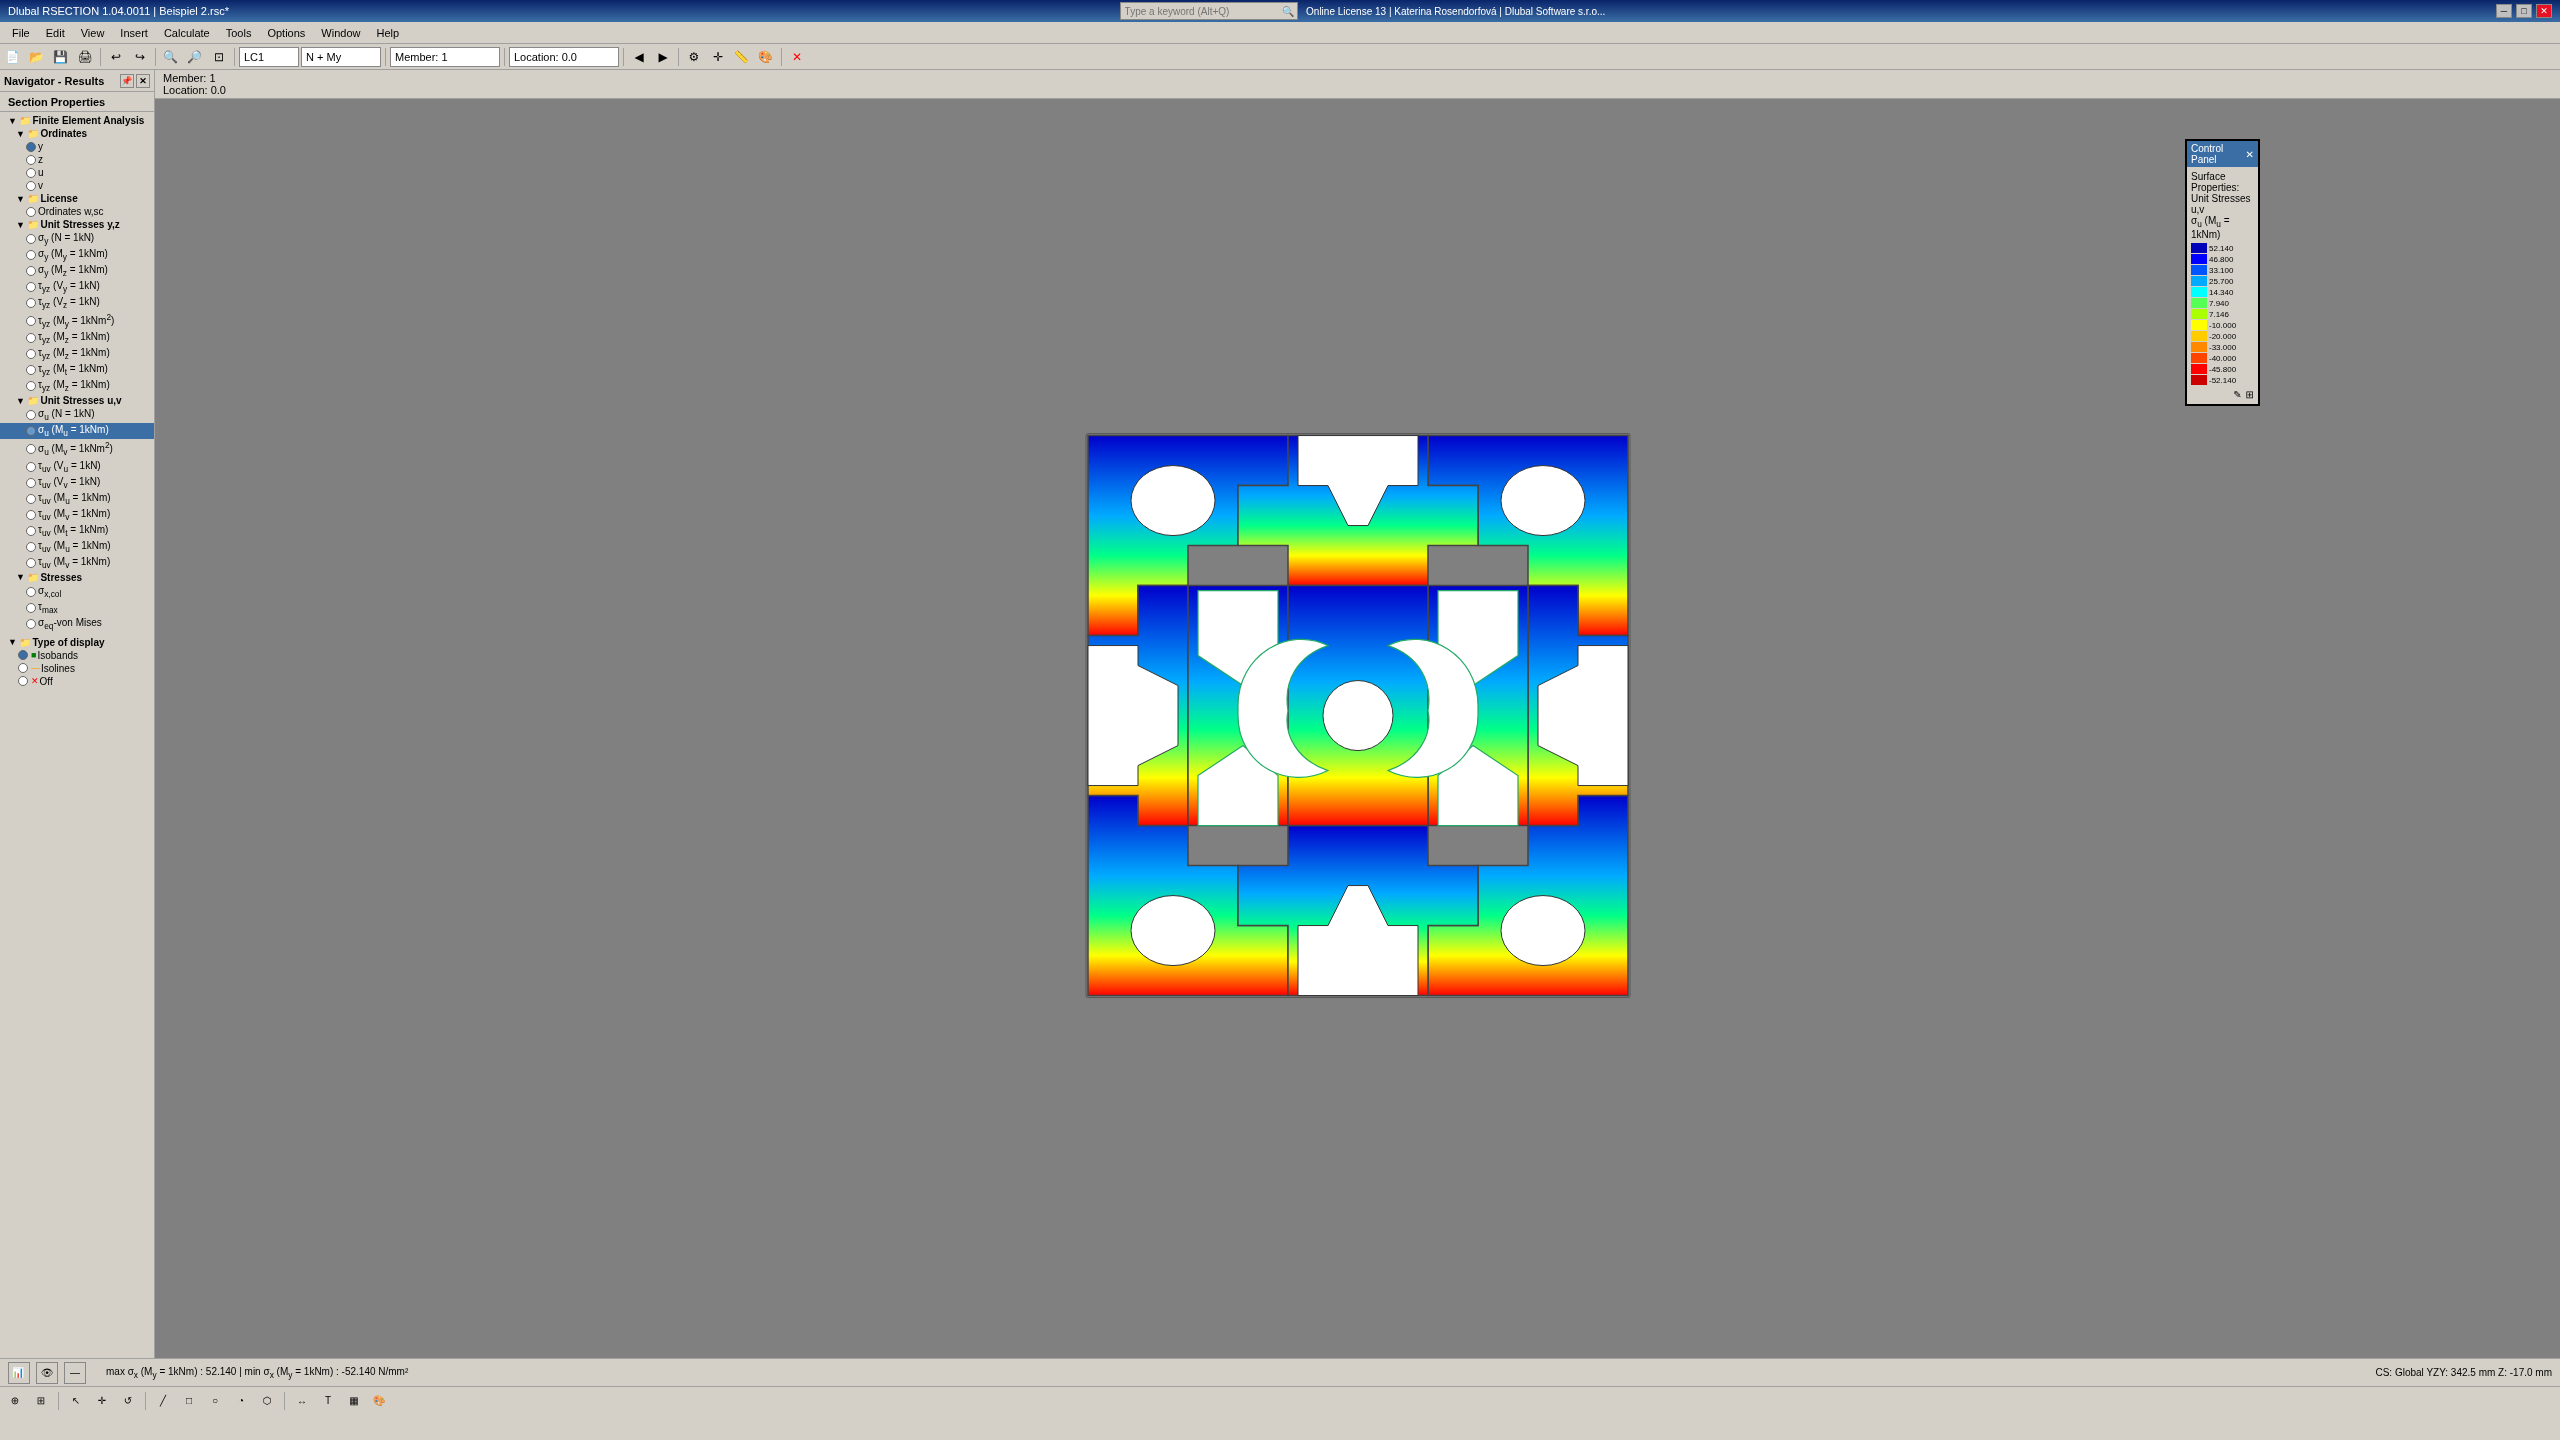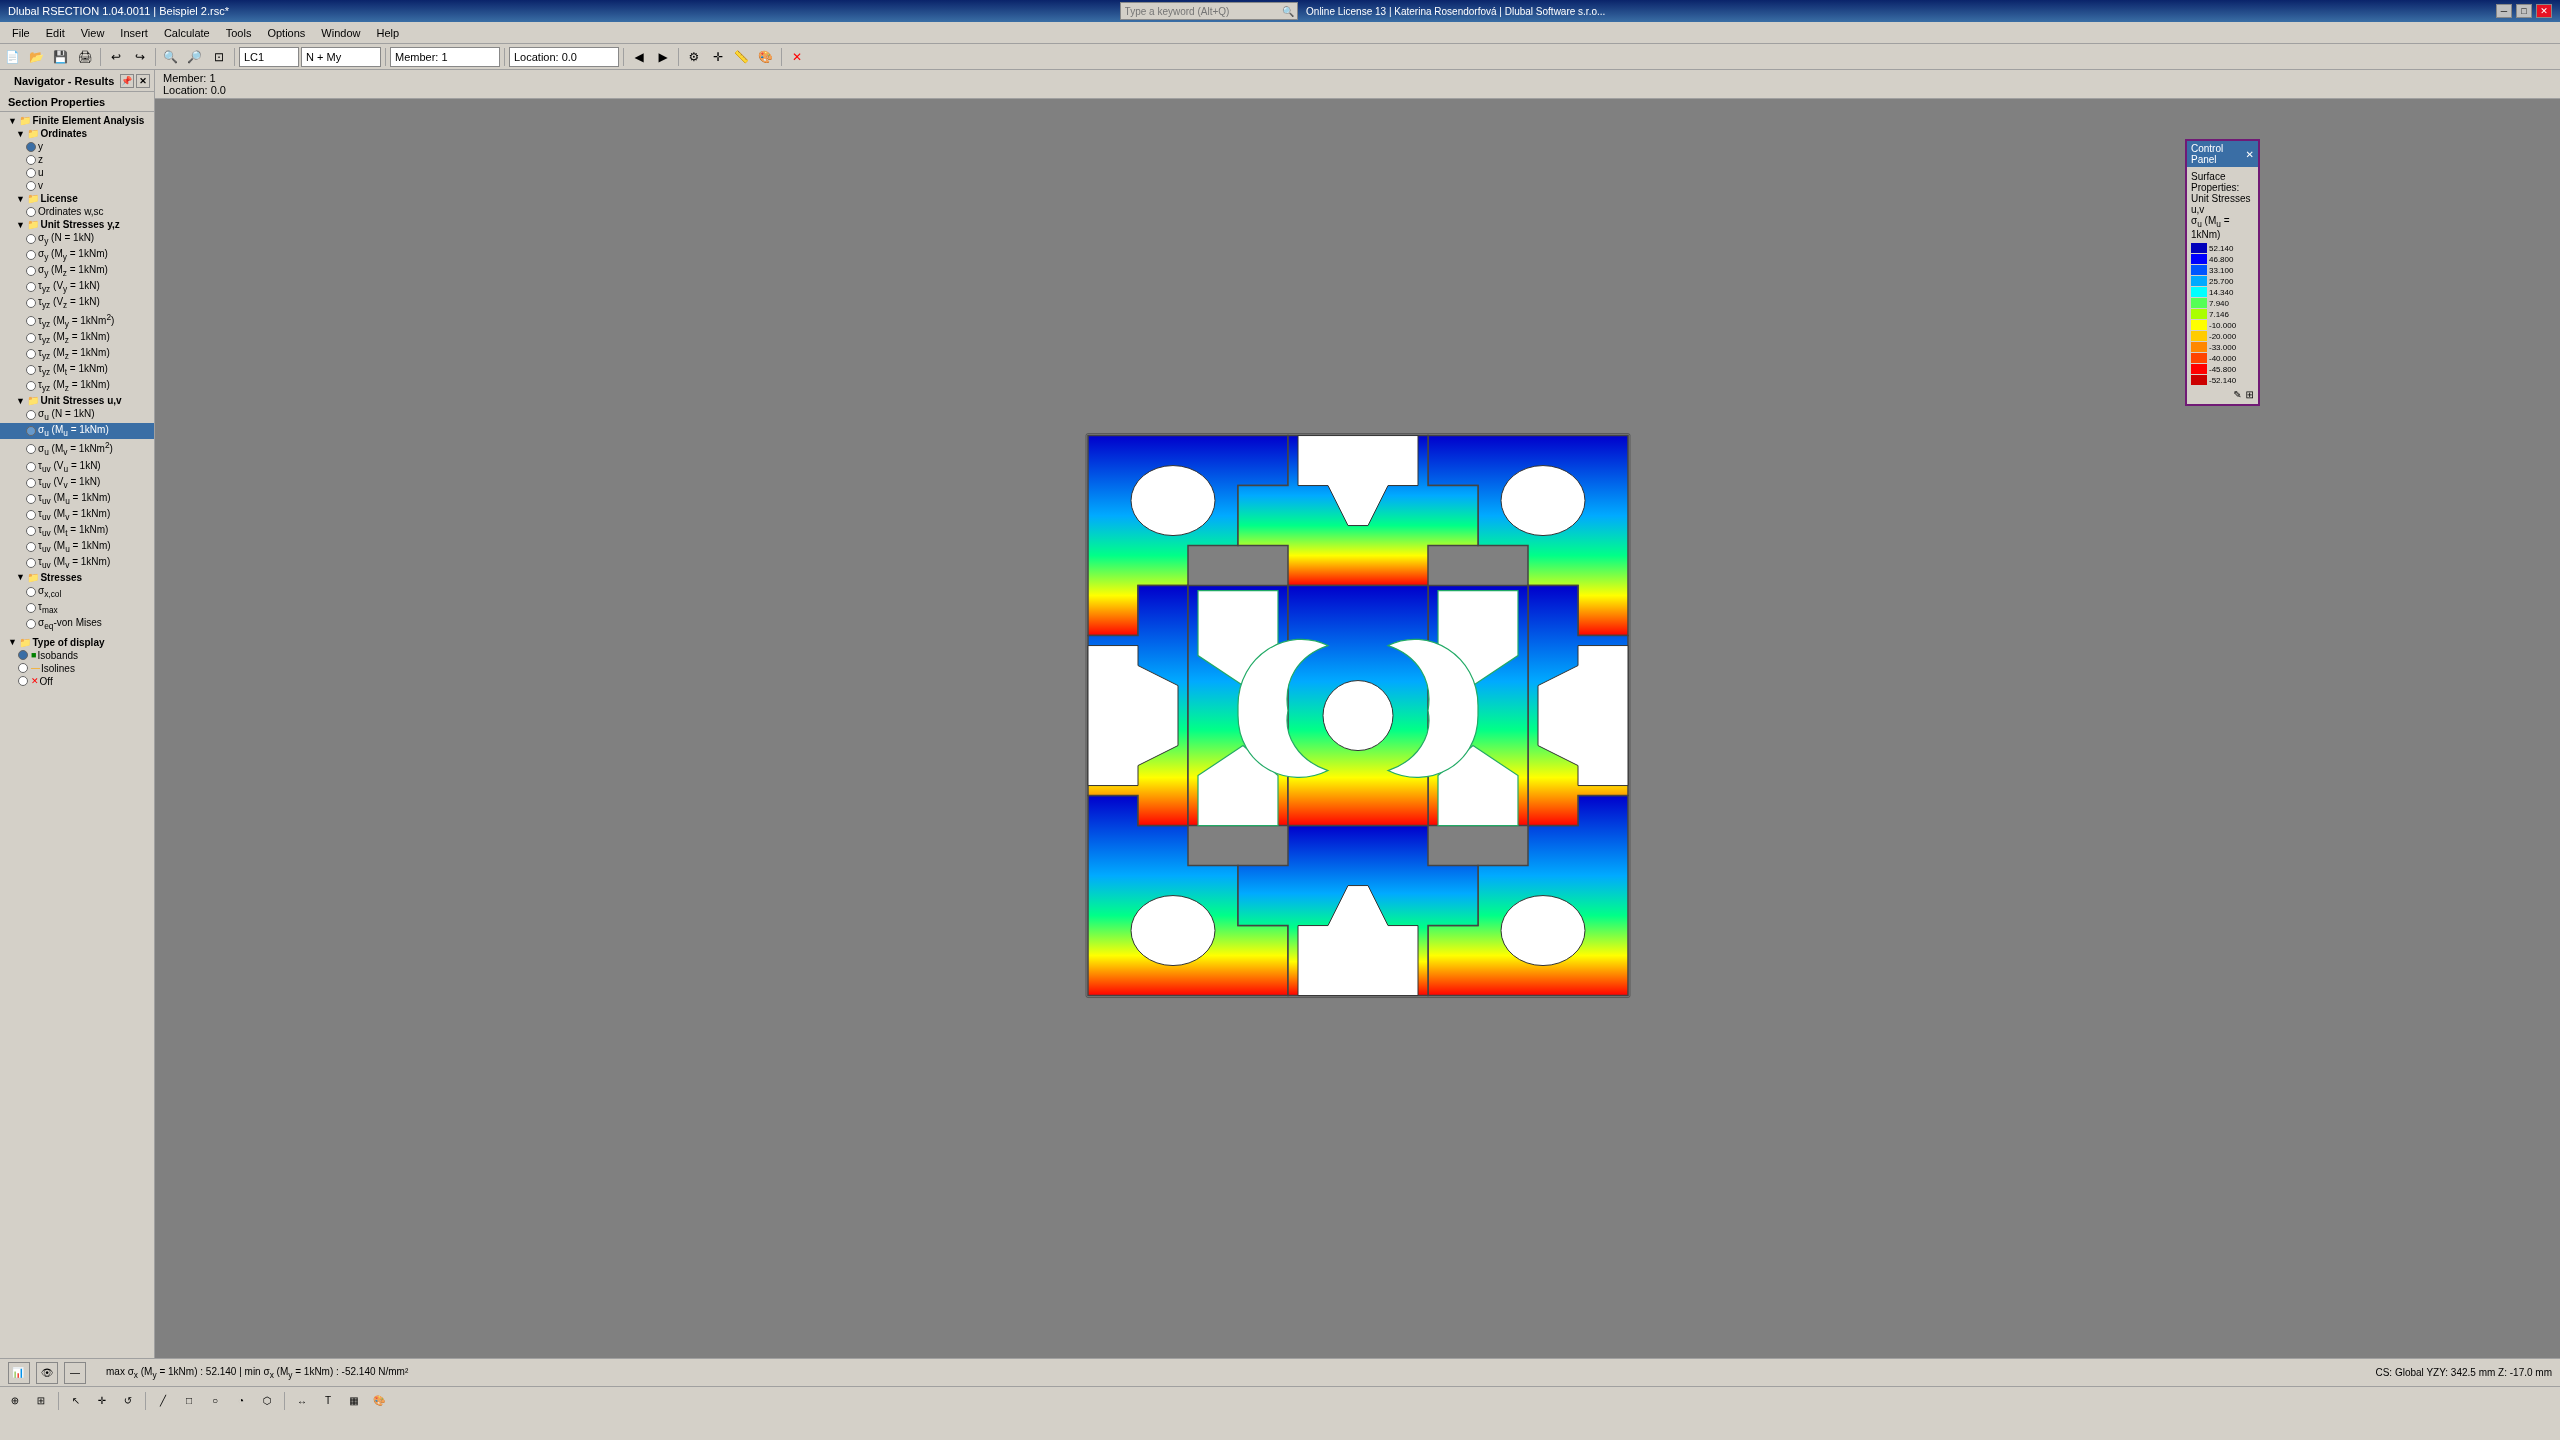--- a/index.html
+++ b/index.html
@@ -46,21 +46,21 @@
 
     
     #left-panel {
       width: 155px; min-width: 155px; background: #d4d0c8;
       border-right: 1px solid #a0a0a0; display: flex; flex-direction: column;
       overflow: hidden;
     }
     #nav-header {
       height: 22px; background: #d4d0c8; display: flex; align-items: center;
       justify-content: space-between; padding: 0 4px;
-      border-bottom: 1px solid #a0a0a0; font-size: 11px; font-weight: bold; margin-left: 10px;
+      border-bottom: 1px solid #a0a0a0; font-size: 11px; font-weight: bold;
     }
     #nav-content { flex: 1; overflow-y: auto; overflow-x: hidden; padding: 2px 0; }
     .nav-section-header {
       display: flex; align-items: center; padding: 1px 2px; cursor: pointer;
       font-size: 10px; font-weight: bold;
     }
     .tree-item {
       display: flex; align-items: center; padding: 1px 0; cursor: pointer;
       font-size: 10px; white-space: nowrap;
     }
@@ -90,21 +90,21 @@
 
     
     #cross-section-container {
       position: absolute; top: 50%; left: 50%; transform: translate(-50%, -52%);
     }
 
     
     #color-panel {
       position: absolute; right: 300px; top: 40px;
       width: 75px; background: #d4d0c8;
-      border: 2px solid #701a75; font-size: 9px;
+      border: 2px solid #000000; font-size: 9px;
     }
     #color-panel-header {
       background: #3a6ea5; color: white; padding: 2px 4px;
       display: flex; align-items: center; justify-content: space-between; font-size: 10px;
     }
     #color-scale-content { padding: 4px; }
     .scale-row { display: flex; align-items: center; gap: 2px; margin: 1px 0; }
     .scale-color-box { width: 16px; height: 10px; flex-shrink: 0; }
     .scale-label { font-size: 8px; white-space: nowrap; }
 

